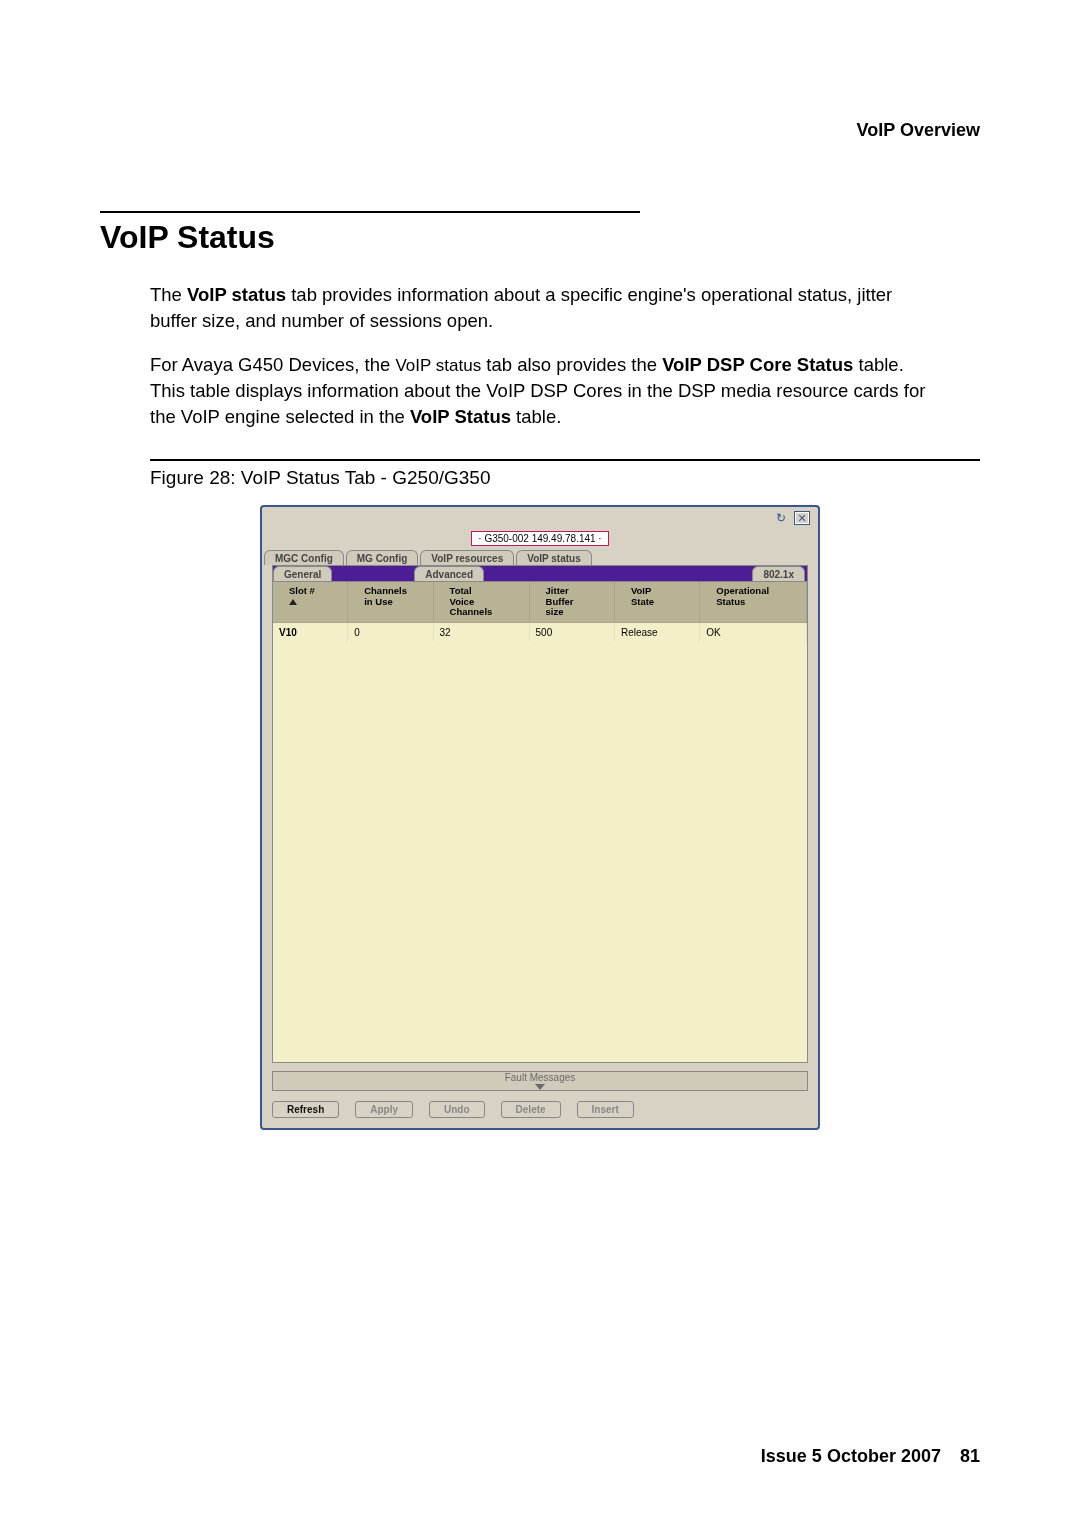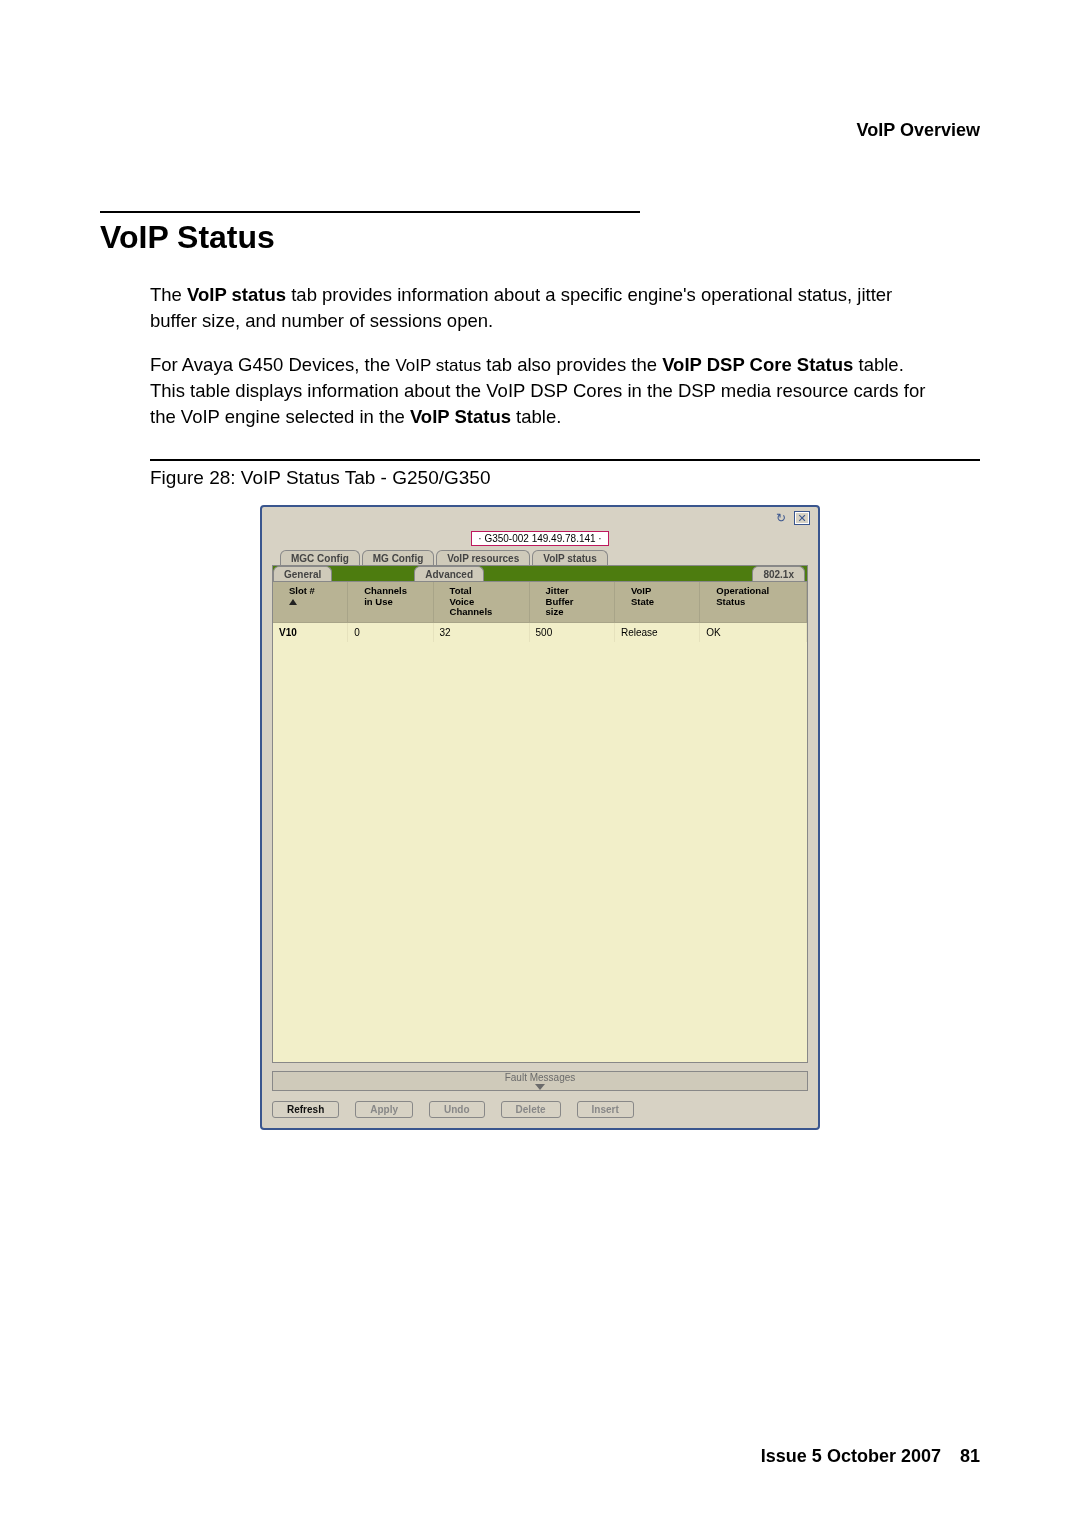--- a/index.html
+++ b/index.html
@@ -87,21 +87,21 @@
     padding: 2px 0 4px 0;
   }
   .ss-address {
     border: 1px solid #be185d;
     background: #fff;
     padding: 1px 6px;
     font-size: 10px;
   }
   .tab-row {
     display: flex;
-    padding: 0 18px;
+    padding: 0 2px;
   }
   .tab.upper, .tab.lower {
     font-weight: bold;
     font-size: 10px;
     border: 1px solid #888;
     border-bottom: none;
     border-top-left-radius: 6px;
     border-top-right-radius: 6px;
     padding: 2px 10px 1px 10px;
     margin-right: 2px;
@@ -109,21 +109,21 @@
     background: #cfcaba;
   }
   .tab-active {
     background: #b8b394;
     color: #222;
     border-bottom: 1px solid #b8b394;
     position: relative;
     z-index: 2;
   }
   .tab-row.lower-row {
-    background: #4d7c0f;
+    background: #4c1d95;
     margin: 0 10px;
     padding: 0;
     border: 1px solid #888;
     border-bottom: none;
     justify-content: space-between;
   }
   .tab-row.lower-row .group { display: flex; }
   .tab.lower { border-bottom: none; }
 
   .table-area {

